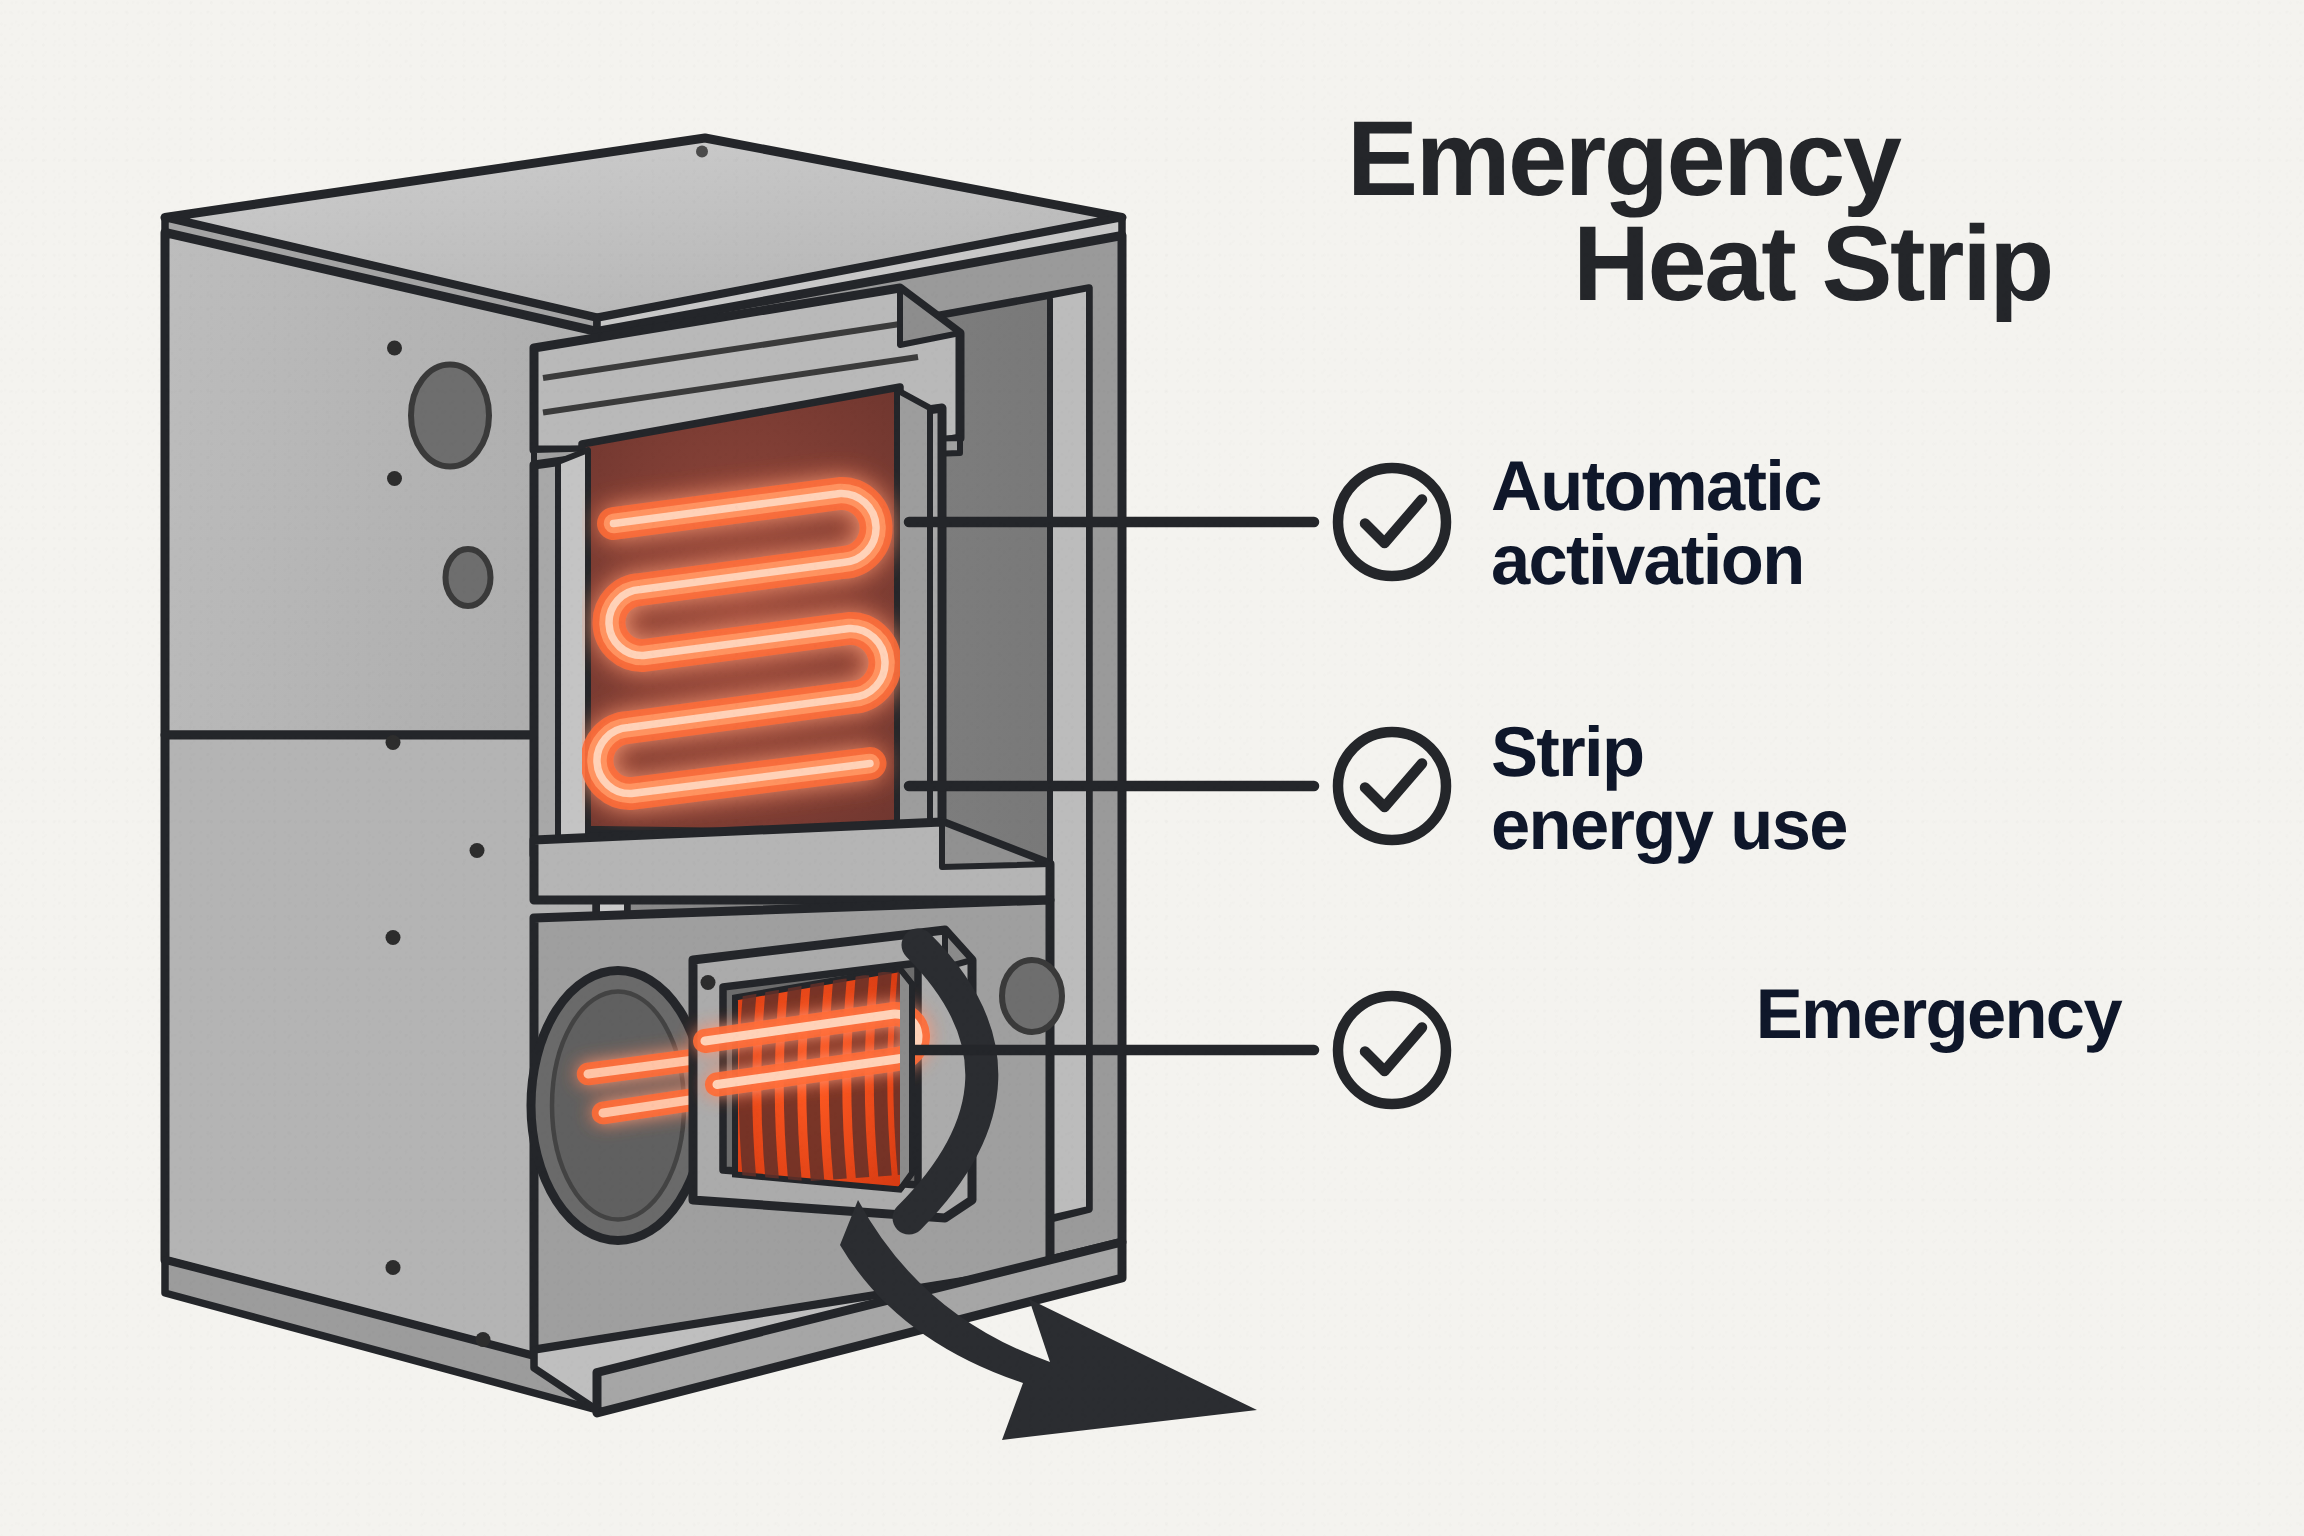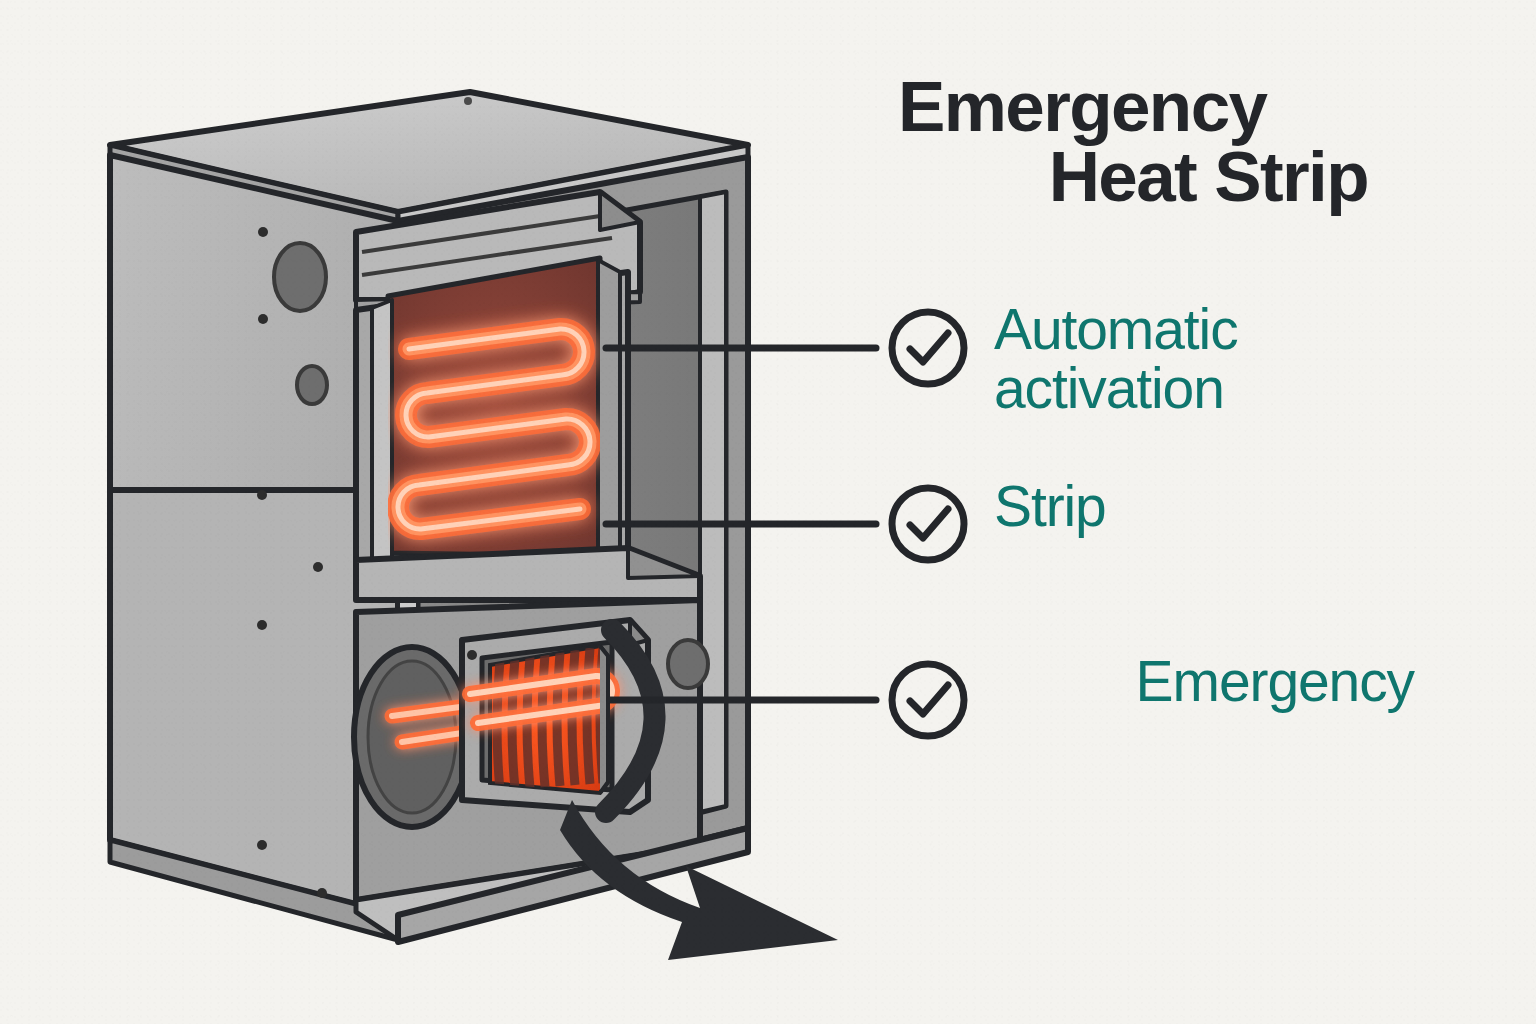--- a/index.html
+++ b/index.html
@@ -46,25 +46,25 @@
     width: 470px;
     font-size: 71px;
     font-weight: bold;
     line-height: 0.98;
     letter-spacing: -1.6px;
     color: #24262a;
   }
   .title .l2 { display: block; text-align: right; }
   .bullet-text {
     position: absolute;
-    font-size: 57px;
-    font-weight: normal;
+    font-size: 47px;
+    font-weight: bold;
     line-height: 1.04;
     letter-spacing: -1.1px;
-    color: #0f766e;
+    color: #0f172a;
     width: 420px;
   }
   .bullet-text .l2 { display: block; }
   #b1 { left: 994px; top: 300px; }
   #b2 { left: 994px; top: 477px; }
   #b3 { left: 994px; top: 652px; text-align: right; }
 </style>
 </head>
 <body>
 
@@ -284,20 +284,21 @@
       <span class="l2">Heat Strip</span>
     </div>
 
     <div class="bullet-text" id="b1">
       <span>Automatic</span>
       <span class="l2">activation</span>
     </div>
 
     <div class="bullet-text" id="b2">
       <span>Strip</span>
+      <span class="l2">energy use</span>
     </div>
 
     <div class="bullet-text" id="b3">
       <span>Emergency</span>
     </div>
 
   </div>
 
   <div id="grain"></div>
 </div>

